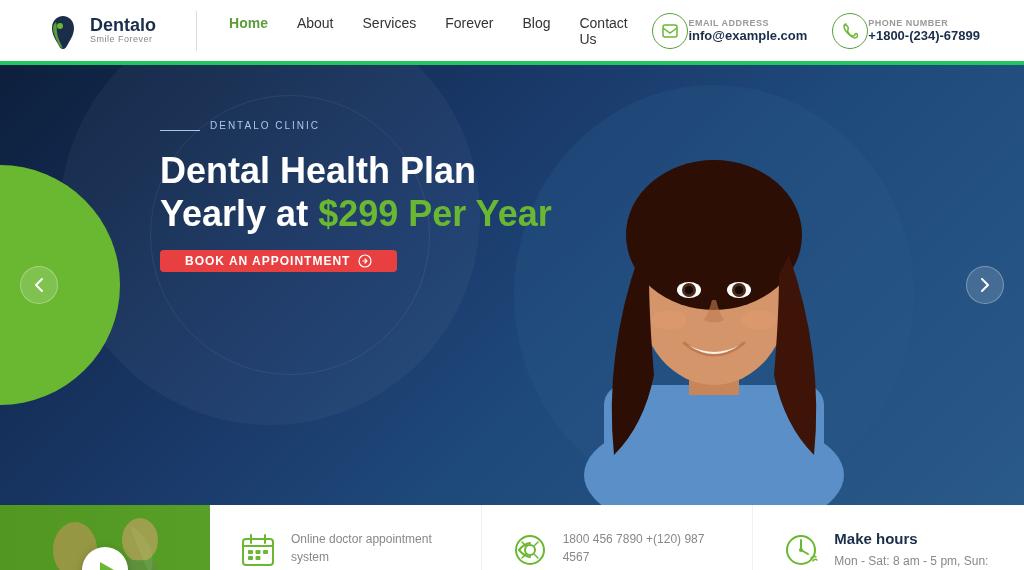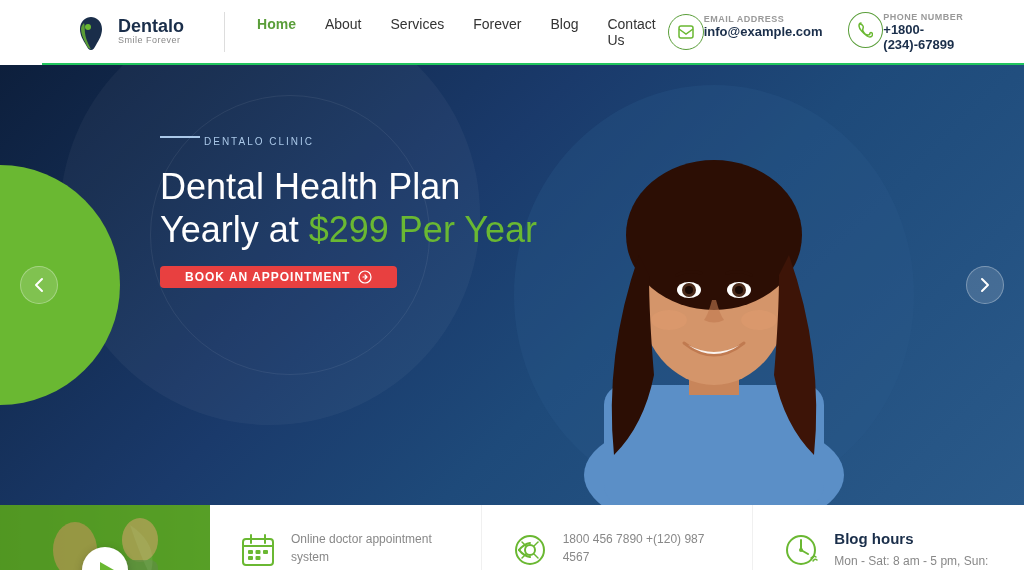--- a/index.html
+++ b/index.html
@@ -2,27 +2,26 @@
 <html><head>
   <meta charset="utf-8">
   <style>
     * { margin: 0; padding: 0; box-sizing: border-box; }
     body { font-family: 'Segoe UI', Arial, sans-serif; width: 1024px; height: 570px; overflow: hidden; background: #fff; }
 
     
     .header {
       display: flex;
       align-items: center;
-      padding: 0 30px;
+      padding: 0 44px;
       height: 65px;
       background: #fff;
-      border-bottom: 2px solid #22c55e;
+      border-bottom: 4px solid #22c55e;
       position: relative;
       z-index: 10;
-      margin-left: 42px;
     }
     .logo-area {
       display: flex;
       align-items: center;
       gap: 8px;
       margin-right: 20px;
     }
     .logo-icon {
       width: 38px;
       height: 38px;
@@ -47,20 +46,21 @@
     }
     .nav-item.active { color: #5a9e3a; font-weight: 600; }
 
     .header-contact {
       display: flex;
       gap: 25px;
       align-items: center;
     }
     .contact-item {
       display: flex;
+      align-items: center;
     }
     .contact-icon-wrap {
       width: 36px;
       height: 36px;
       border: 1.5px solid #5a9e3a;
       border-radius: 50%;
       display: flex;
       align-items: center;
       justify-content: center;
       color: #5a9e3a;
@@ -108,37 +108,36 @@
     .hero-content {
       position: absolute;
       left: 160px;
       top: 55px;
       width: 420px;
       color: #fff;
       z-index: 5;
     }
     .hero-pre-title {
       display: flex;
-      align-items: flex-start;
-      gap: 4px;
+      align-items: flex-end;
+      gap: 10px;
       font-size: 10px;
       letter-spacing: 2px;
       color: #aac8e8;
       text-transform: uppercase;
       margin-bottom: 18px;
-      margin-top: 16px;
     }
     .pre-title-line {
       width: 40px;
       height: 1.5px;
       background: #aac8e8;
     }
     .hero-title {
       font-size: 36px;
-      font-weight: 400;
+      font-weight: 700;
       line-height: 1.2;
       color: #fff;
       margin-bottom: 15px;
     }
     .hero-title .highlight {
       color: #6ab832;
     }
     .hero-description {
       font-size: 13px;
       color: #c0d8f0;
@@ -465,18 +464,18 @@
           <circle cx="18" cy="18" r="14" stroke="#6ab832" stroke-width="2"></circle>
           <line x1="18" y1="8" x2="18" y2="18" stroke="#6ab832" stroke-width="2" stroke-linecap="round"></line>
           <line x1="18" y1="18" x2="25" y2="22" stroke="#6ab832" stroke-width="2" stroke-linecap="round"></line>
           <circle cx="18" cy="18" r="2" fill="#6ab832"></circle>
 
           <path d="M28 26 Q31 23 33 25" stroke="#6ab832" stroke-width="1.5" stroke-linecap="round" fill="none"></path>
           <path d="M30 29 Q32 26 34 28" stroke="#6ab832" stroke-width="1.5" stroke-linecap="round" fill="none"></path>
         </svg>
       </div>
       <div class="strip-text-block">
-        <div class="strip-item-title">Blog hours</div>
+        <div class="strip-item-title">Make hours</div>
         <div class="strip-item-desc">Mon - Sat: 8 am - 5 pm, Sun: Off</div>
       </div>
     </div>
   </div>
 </div>
 
 </body></html>

